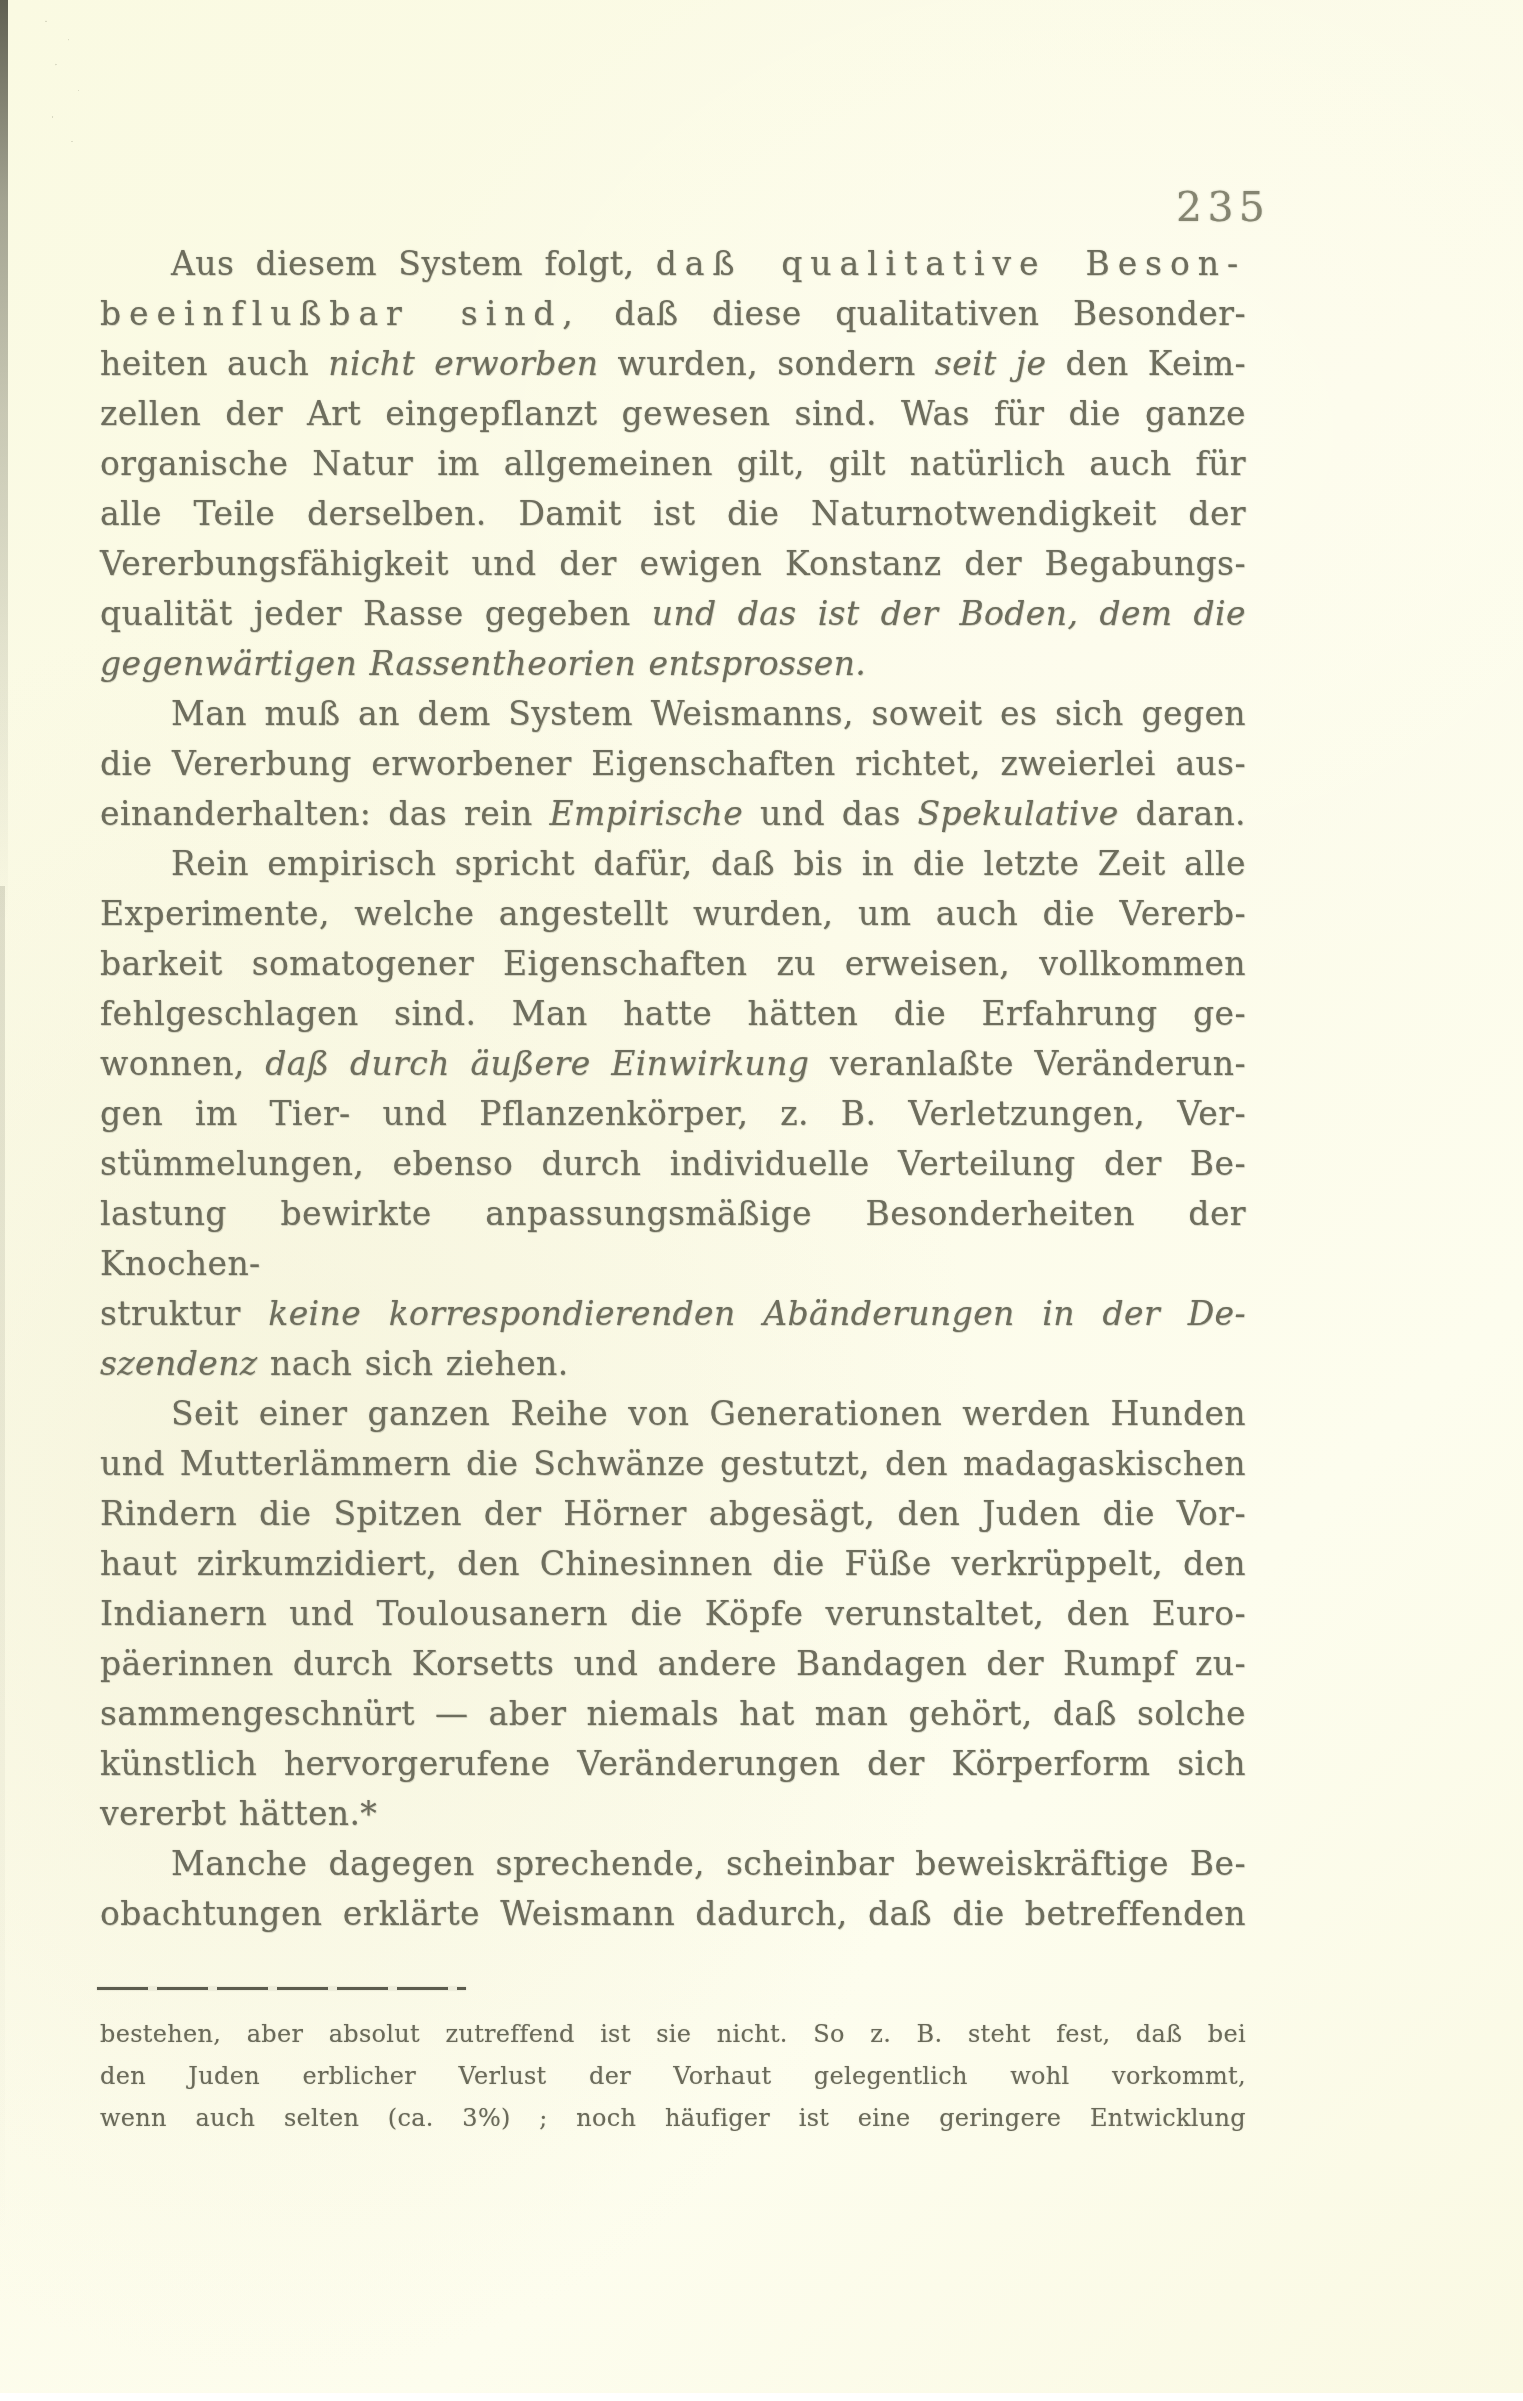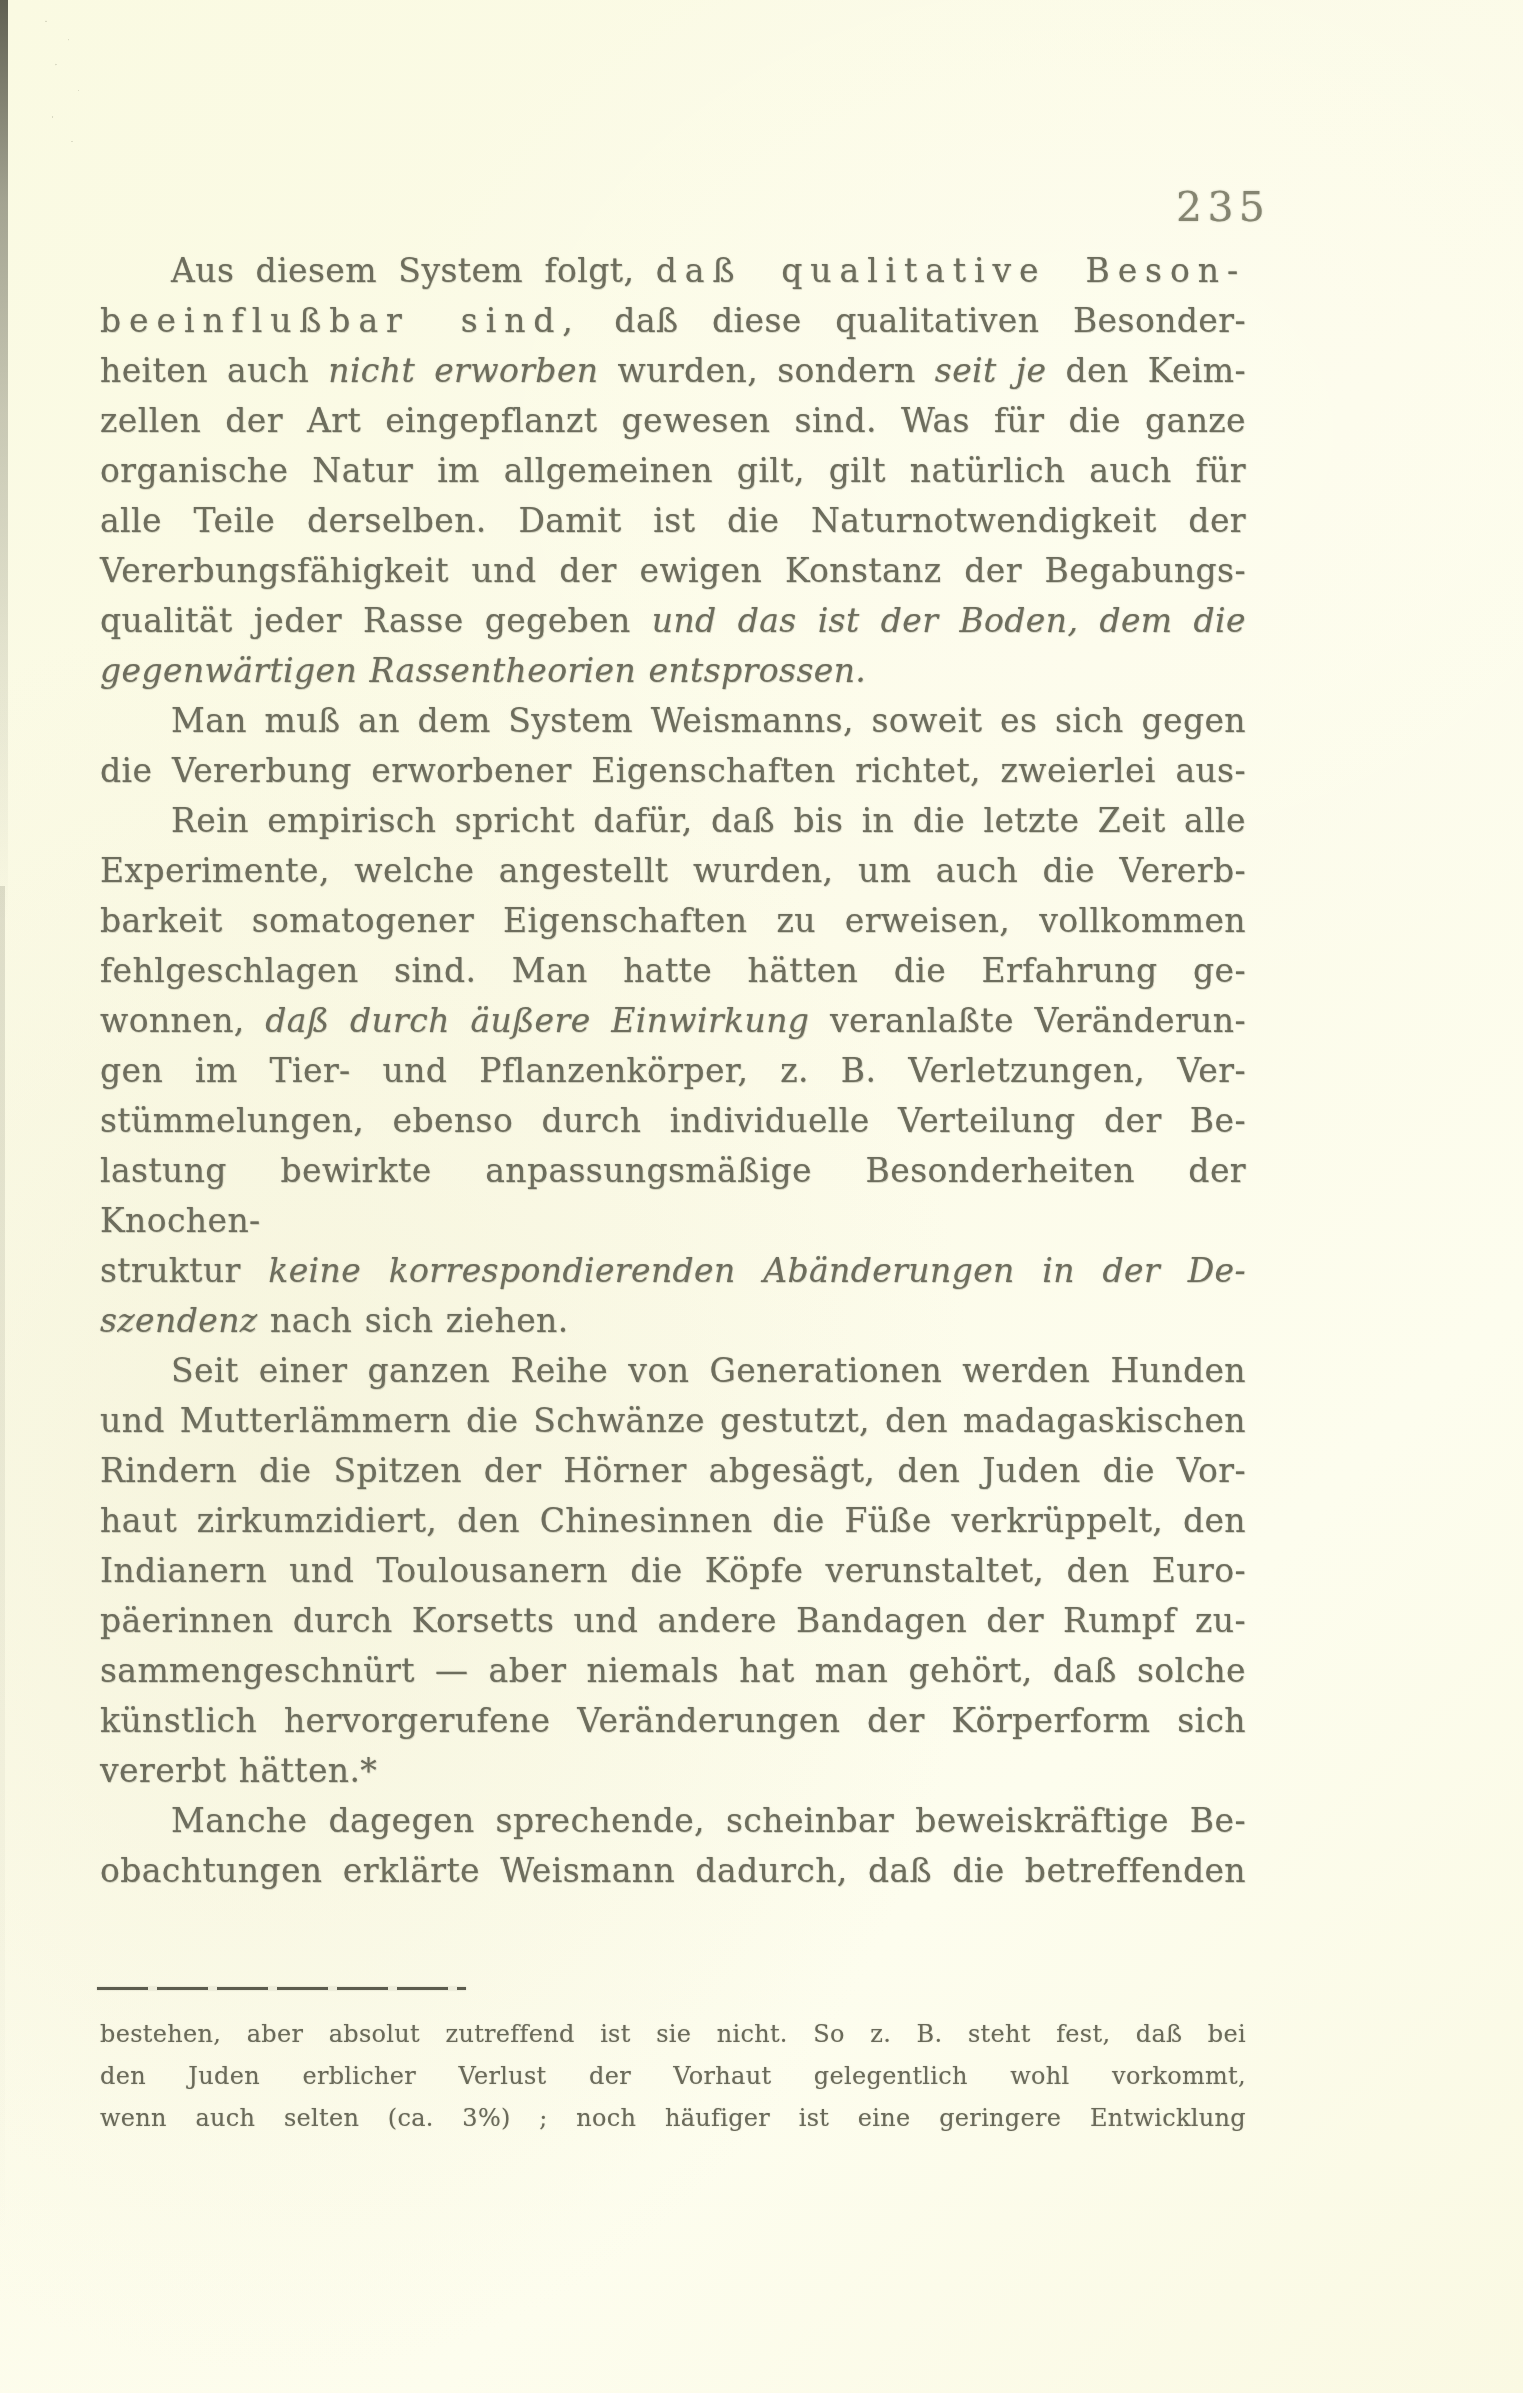--- a/index.html
+++ b/index.html
@@ -36,21 +36,21 @@
   }
   .bottom-strip{position:absolute;left:0;right:0;bottom:0;height:8.3px;background:#ffffff;}
 
   .pagenum{
     position:absolute;left:1176px;top:183px;width:83px;
     font-size:41px;letter-spacing:5.3px;color:#757561;
     text-shadow:0 0 1.8px rgba(117,117,97,.55);
     opacity:.88;
   }
   .body-text{
-    position:absolute;left:100px;top:246px;width:1146px;
+    position:absolute;left:100px;top:239px;width:1146px;
     font-size:33px;line-height:50px;color:#6d6d5d;
     letter-spacing:0.4px;word-spacing:1.5px;
     text-shadow:0 0 1.2px rgba(112,112,96,.5),0.6px 0.6px 0.6px rgba(112,112,96,.22);
   }
   .footnote-text{
     position:absolute;left:100px;top:2013px;width:1146px;
     font-size:24px;line-height:42px;color:#6a6a5a;
     letter-spacing:0.3px;word-spacing:1.2px;
     text-shadow:0 0 1.2px rgba(108,108,92,.45);
   }
@@ -82,20 +82,21 @@
       <div class="line"><span class="spc">beeinflußbar sind,</span><span class=""> daß diese qualitativen Besonder-</span></div>
       <div class="line"><span class="">heiten auch </span><span class="it">nicht erworben</span><span class=""> wurden, sondern </span><span class="it">seit je</span><span class=""> den Keim-</span></div>
       <div class="line"><span class="">zellen der Art eingepflanzt gewesen sind. Was für die ganze</span></div>
       <div class="line"><span class="">organische Natur im allgemeinen gilt, gilt natürlich auch für</span></div>
       <div class="line"><span class="">alle Teile derselben. Damit ist die Naturnotwendigkeit der</span></div>
       <div class="line"><span class="">Vererbungsfähigkeit und der ewigen Konstanz der Begabungs-</span></div>
       <div class="line"><span class="">qualität jeder Rasse gegeben </span><span class="it">und das ist der Boden, dem die</span></div>
       <div class="line njust"><span class="it">gegenwärtigen Rassentheorien entsprossen.</span></div>
       <div class="line ind"><span class="">Man muß an dem System Weismanns, soweit es sich gegen</span></div>
       <div class="line"><span class="">die Vererbung erworbener Eigenschaften richtet, zweierlei aus-</span></div>
+      <div class="line"><span class="">einanderhalten: das rein </span><span class="it">Empirische</span><span class=""> und das </span><span class="it">Spekulative</span><span class=""> daran.</span></div>
       <div class="line ind"><span class="">Rein empirisch spricht dafür, daß bis in die letzte Zeit alle</span></div>
       <div class="line"><span class="">Experimente, welche angestellt wurden, um auch die Vererb-</span></div>
       <div class="line"><span class="">barkeit somatogener Eigenschaften zu erweisen, vollkommen</span></div>
       <div class="line"><span class="">fehlgeschlagen sind. Man hatte hätten die Erfahrung ge-</span></div>
       <div class="line"><span class="">wonnen, </span><span class="it">daß durch äußere Einwirkung</span><span class=""> veranlaßte Veränderun-</span></div>
       <div class="line"><span class="">gen im Tier- und Pflanzenkörper, z. B. Verletzungen, Ver-</span></div>
       <div class="line"><span class="">stümmelungen, ebenso durch individuelle Verteilung der Be-</span></div>
       <div class="line"><span class="">lastung bewirkte anpassungsmäßige Besonderheiten der Knochen-</span></div>
       <div class="line"><span class="">struktur </span><span class="it">keine korrespondierenden Abänderungen in der De-</span></div>
       <div class="line njust"><span class="it">szendenz</span><span class=""> nach sich ziehen.</span></div>

